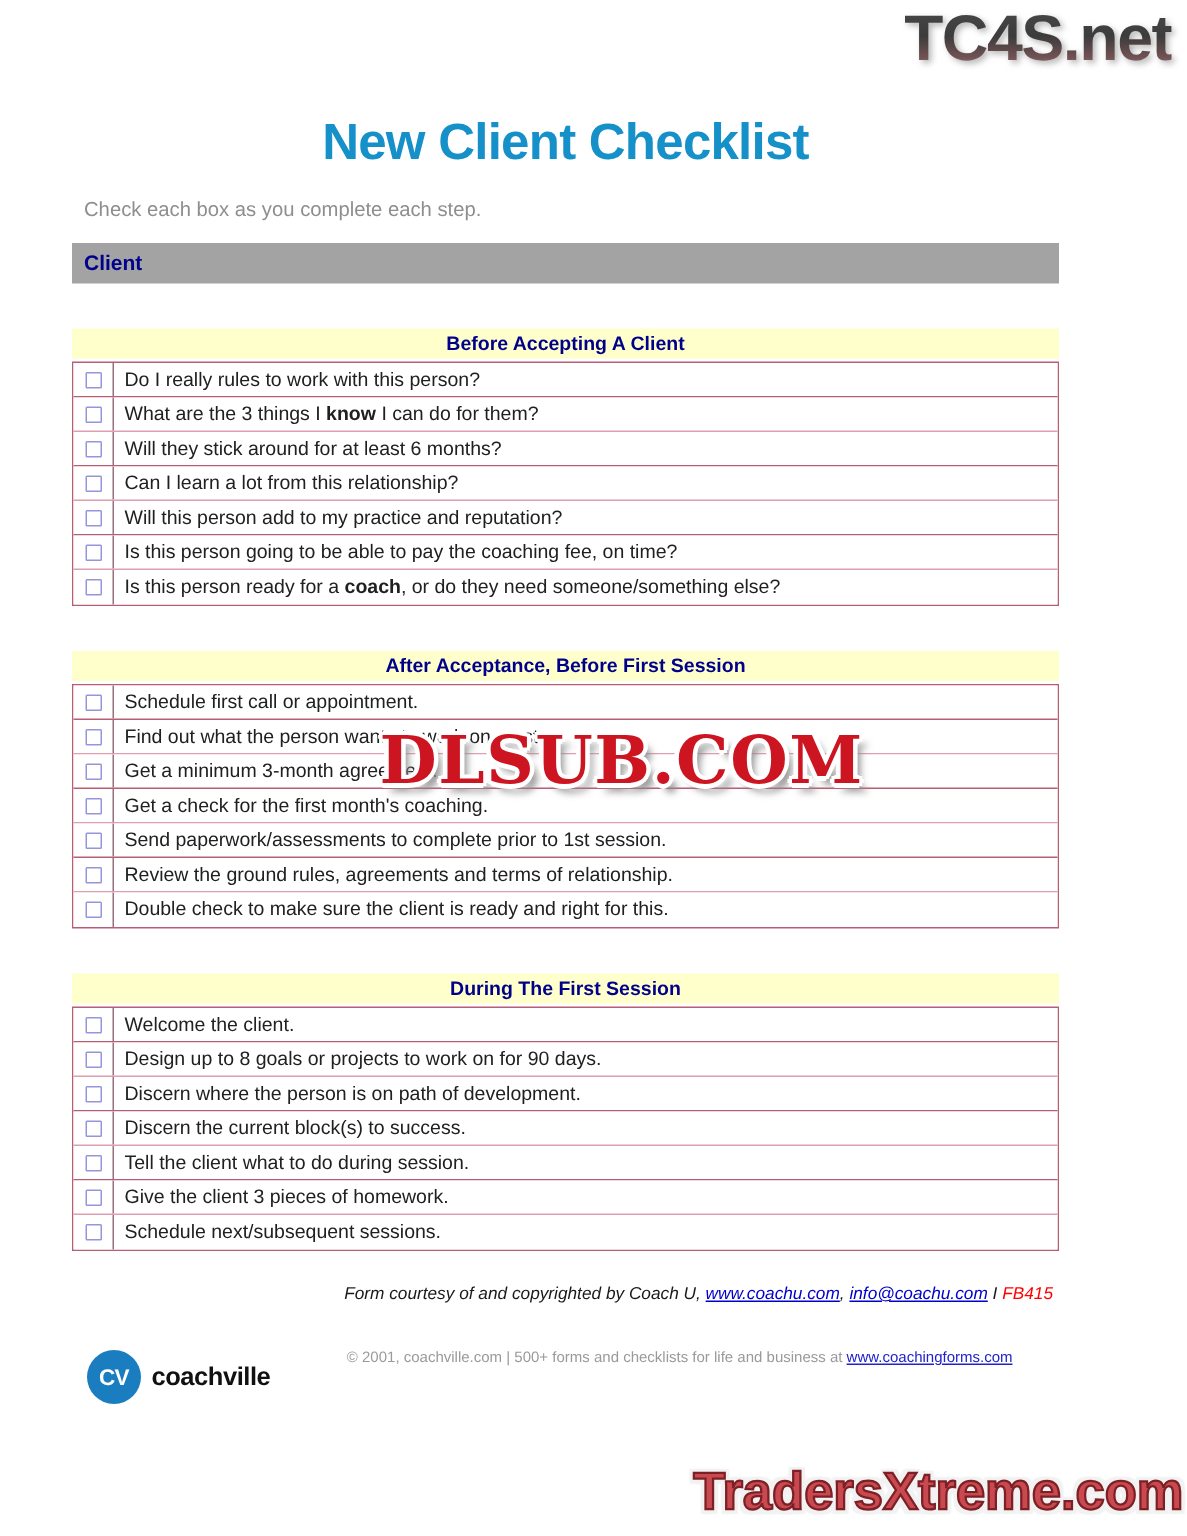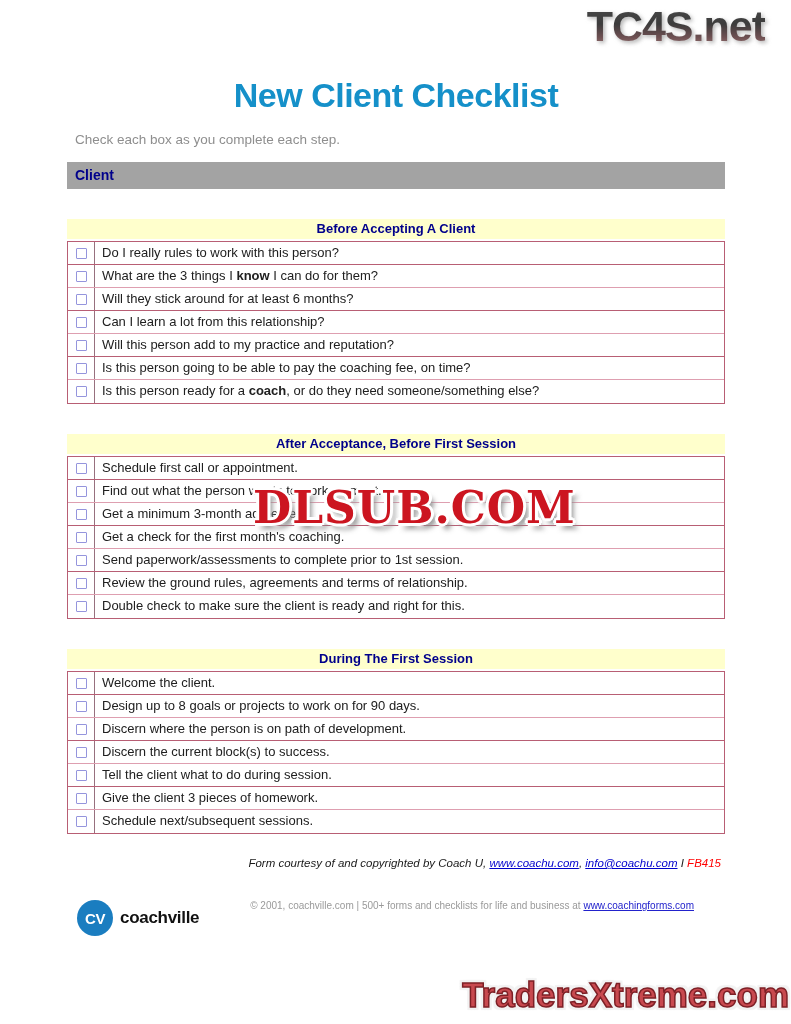--- a/index.html
+++ b/index.html
@@ -1,18 +1,18 @@
 <!DOCTYPE html>
 <html><head>
 <meta charset="utf-8">
 <style>
   * { margin:0; padding:0; box-sizing:border-box; }
   html,body { width:791px; height:1024px; background:#ffffff; font-family:"Liberation Sans", sans-serif; position:relative; overflow:hidden; }
 
-  .content { position:absolute; left:67px; top:0; width:658px; }
+  .content { position:absolute; left:48px; top:0; width:658px; }
 
   .page-title { margin-top:76px; text-align:center; font-size:34px; font-weight:700; color:#1590c9; letter-spacing:-0.5px; }
 
   .instruction { margin-top:17px; padding-left:8px; font-size:13.5px; color:#8e8e8e; }
 
   .category-bar { margin-top:15px; height:27px; line-height:27px; background:#a3a3a3; padding-left:8px; font-size:14px; font-weight:700; color:#00008b; }
 
   .section { margin-top:30px; }
   .section-header { height:20px; line-height:20px; background:#ffffcc; text-align:center; font-size:13px; font-weight:700; color:#00008b; margin-bottom:2px; }
   .rows { border:1px solid #b85e74; }
@@ -28,21 +28,21 @@
   .form-code { color:#ff0000; }
 
   .bottom-bar { margin-top:31px; display:flex; align-items:flex-start; }
   .logo { display:flex; align-items:center; padding-left:10px; }
   .logo-circle { width:36px; height:36px; border-radius:50%; background:#1a7dc0; color:#ffffff; font-weight:700; font-size:15px; display:flex; align-items:center; justify-content:center; letter-spacing:-0.5px; }
   .logo-name { font-size:17px; font-weight:700; color:#111; margin-left:7px; letter-spacing:-0.3px; }
   .copyright { flex:1; text-align:center; font-size:10px; color:#9a9a9a; padding-left:20px; }
   .copyright a { color:#2222cc; }
 
   
-  .wm-top { position:absolute; top:2px; right:26px; font-size:43px; font-weight:700; letter-spacing:-1px;
+  .wm-top { position:absolute; top:2px; right:10px; font-size:43px; font-weight:700; letter-spacing:-1px;
     background:linear-gradient(180deg,#4a4a4a 0%,#3c3c3c 45%,#6e5052 72%,#a97f7f 100%);
     -webkit-background-clip:text; background-clip:text; color:transparent;
     filter:drop-shadow(2px 2px 2px rgba(120,120,120,0.55)); z-index:5; }
 
   .wm-mid { position:absolute; left:253px; top:482px; font-family:"DejaVu Serif", serif; font-size:44px; font-weight:700; color:#cc1520; letter-spacing:1px; z-index:6;
     text-shadow:-2px -2px 0 #fff,2px -2px 0 #fff,-2px 2px 0 #fff,2px 2px 0 #fff,0 -3px 0 #fff,0 3px 0 #fff,-3px 0 0 #fff,3px 0 0 #fff,5px 6px 5px rgba(140,140,140,0.85); }
 
   .wm-bottom { position:absolute; top:975px; right:2px; font-size:35px; font-weight:700; color:#c8494f; letter-spacing:0px; z-index:6;
     -webkit-text-stroke:1.5px #7d2026;
     text-shadow:-3px -3px 1px #f2f2f2,3px -3px 1px #f2f2f2,-3px 3px 1px #f2f2f2,3px 3px 1px #f2f2f2,0 -3px 1px #f2f2f2,0 3px 1px #f2f2f2,-3px 0 1px #f2f2f2,3px 0 1px #f2f2f2; }

